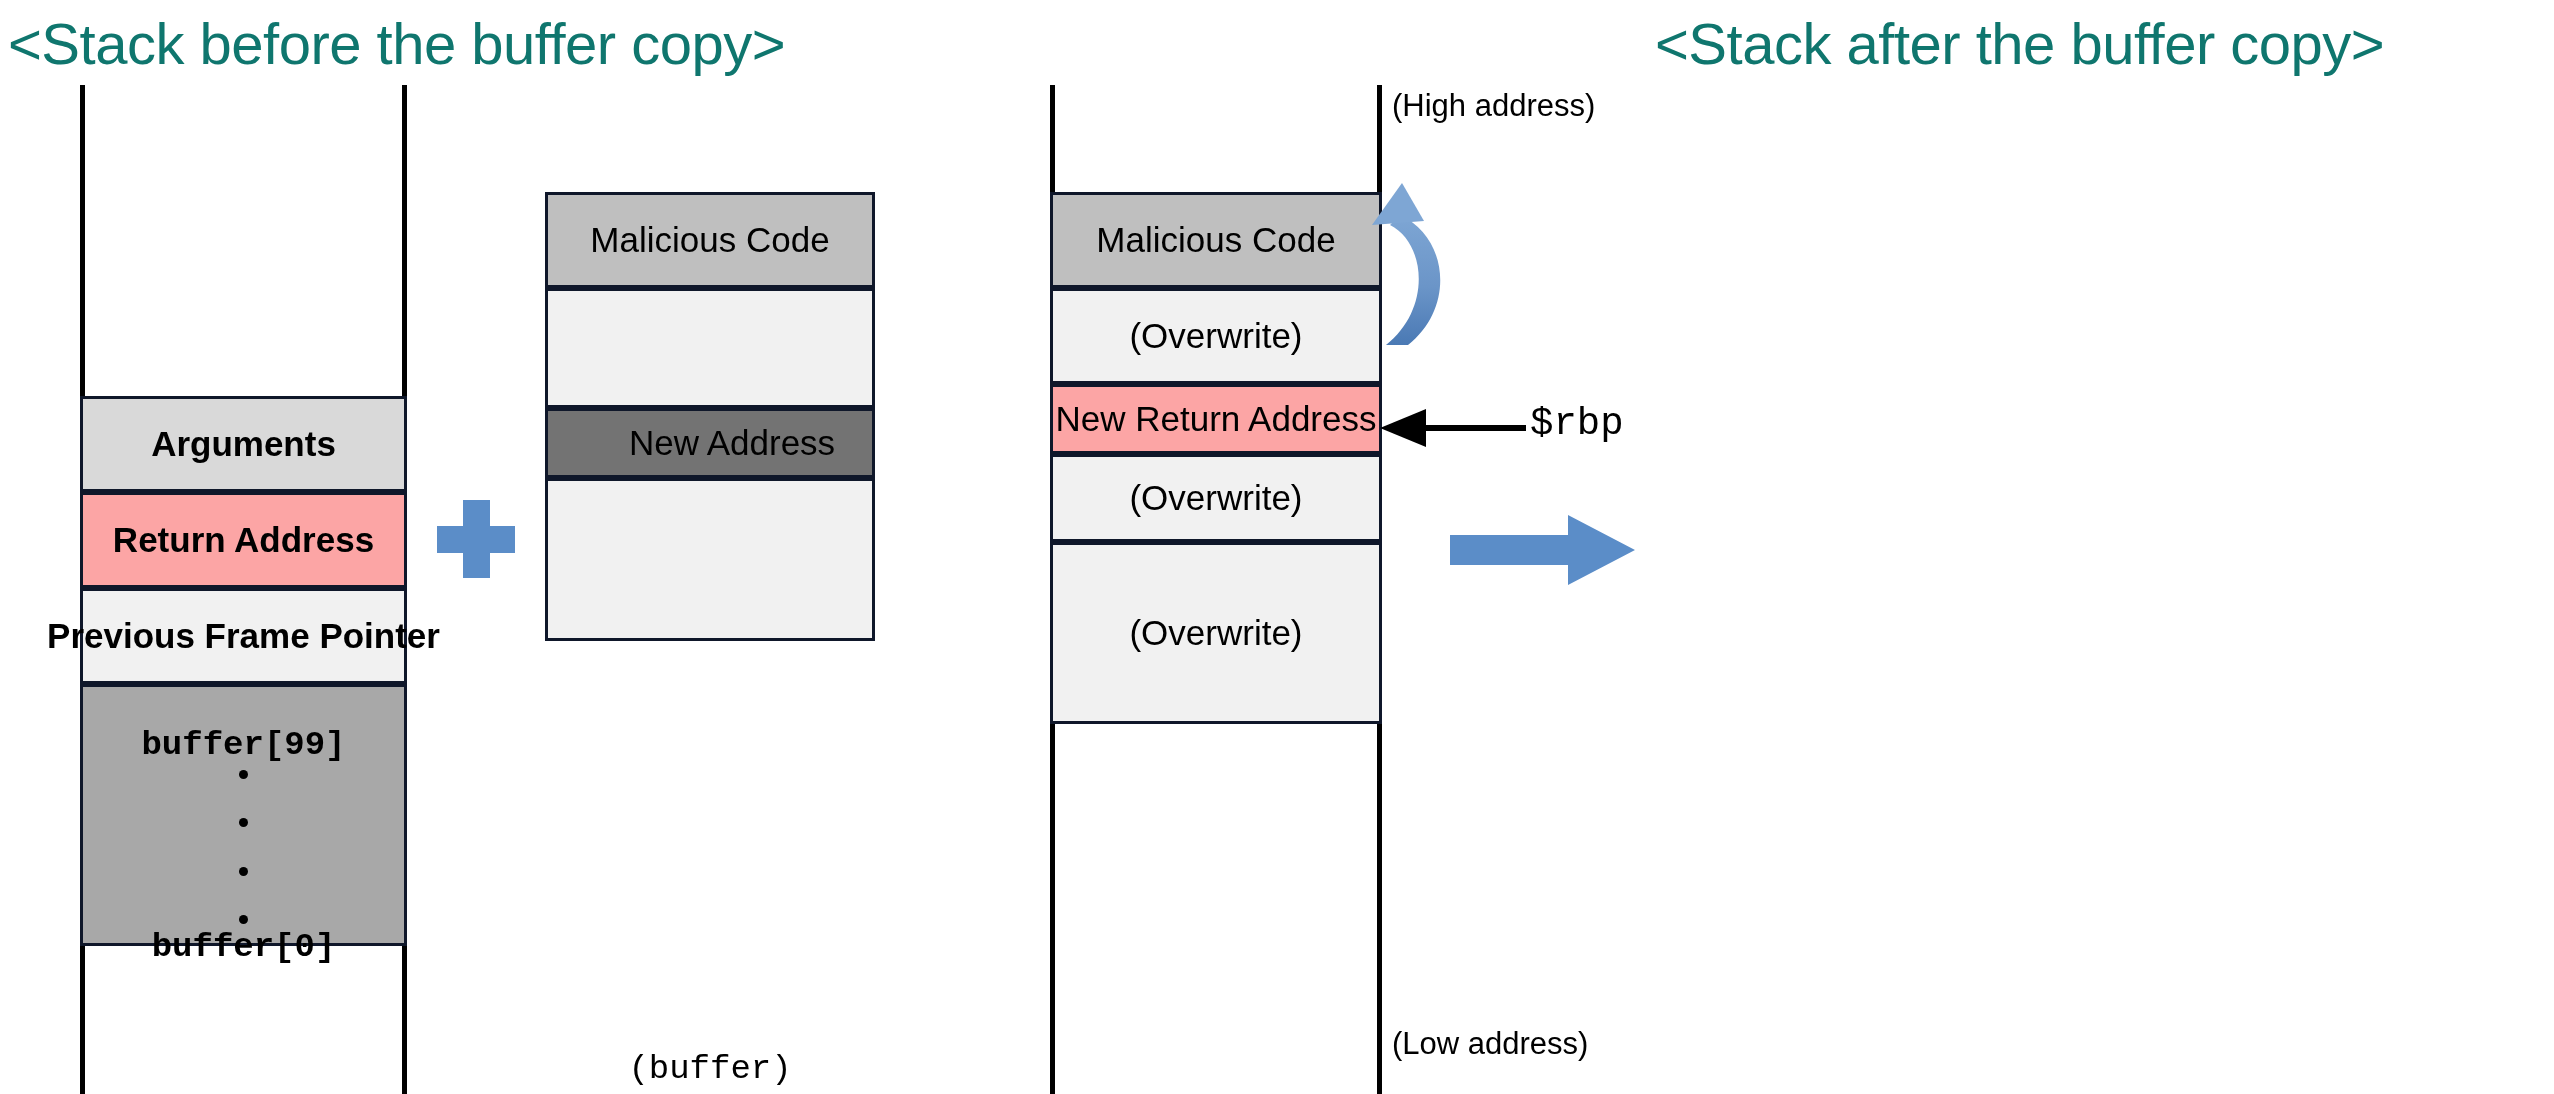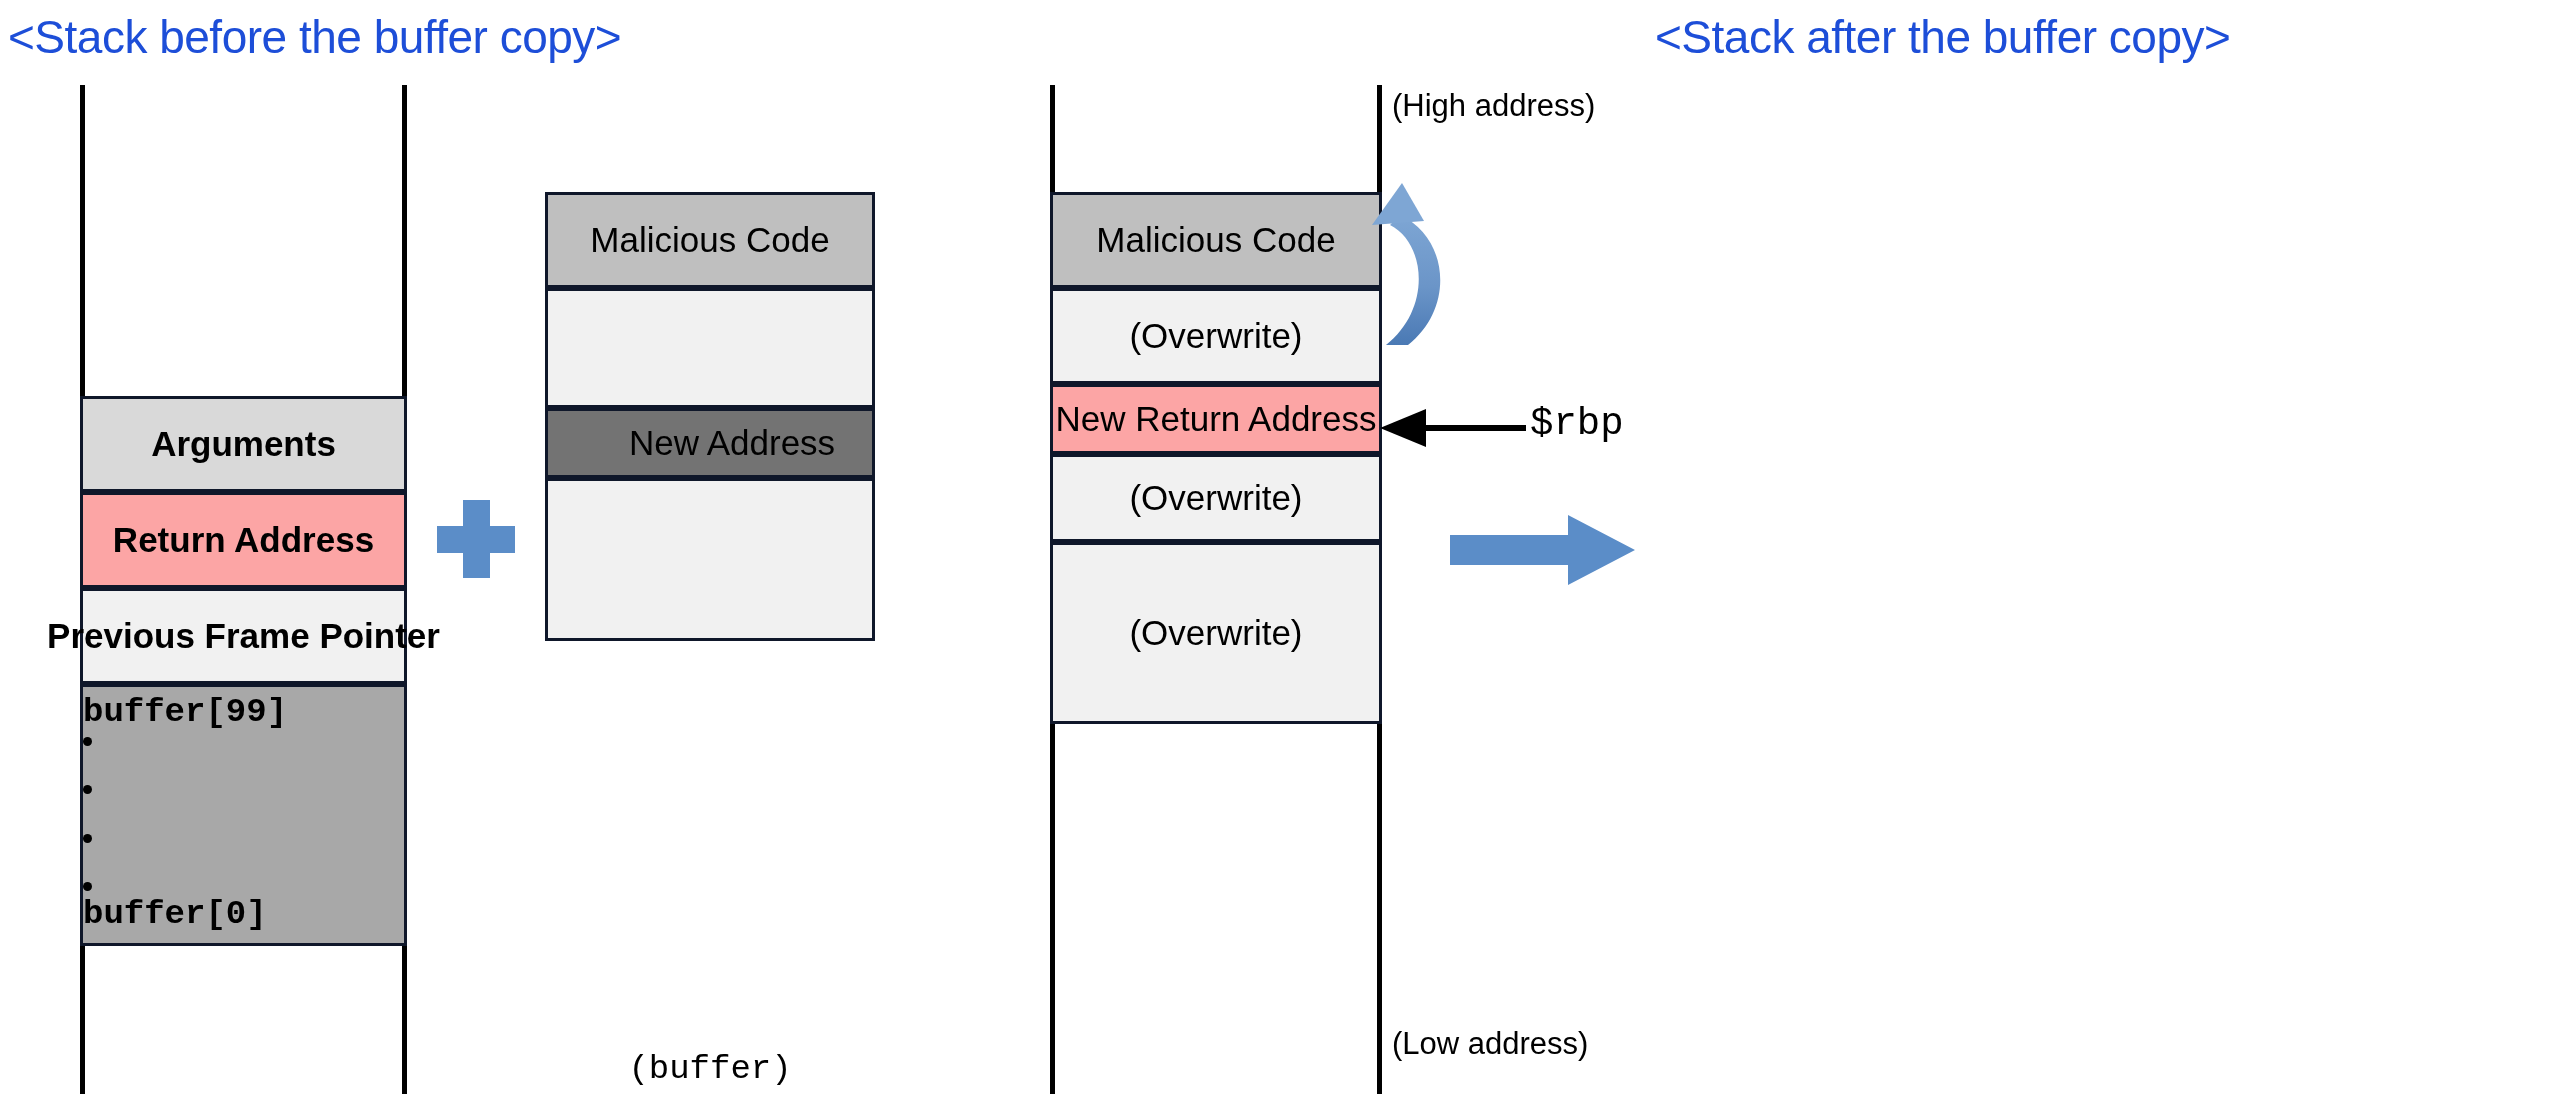--- a/index.html
+++ b/index.html
@@ -16,25 +16,25 @@
     width: 2554px;
     height: 1094px;
     overflow: hidden;
     background: #ffffff;
   }
 
   
   .title {
     position: absolute;
     font-family: "Liberation Sans", sans-serif;
-    font-size: 46px;
+    font-size: 58px;
     font-weight: 400;
     letter-spacing: -0.5px;
     white-space: nowrap;
-    color: #1d4ed8;
+    color: #0f766e;
   }
   #title-before { left: 8px;  top: 10px; }
   #title-after  { left: 1655px; top: 10px; }
 
   
   .stack-wall {
     position: absolute;
     width: 5px;
     background: #000000;
   }
@@ -65,24 +65,25 @@
     top: 684px;
     height: 262px;
     background: #a8a8a8;
     display: block;
     padding: 0;
   }
   #row-buffer .buffer-inner {
     height: 100%;
     display: flex;
     flex-direction: column;
-    align-items: flex-start;
+    align-items: center;
     justify-content: space-between;
     padding: 8px 0 10px 0;
     box-sizing: border-box;
+    margin-top: 33px;
   }
   .buffer-label {
     font-family: "Liberation Mono", monospace;
     font-size: 34px;
     line-height: 1.05;
   }
   .buffer-dots {
     display: flex;
     flex-direction: column;
     align-items: center;

